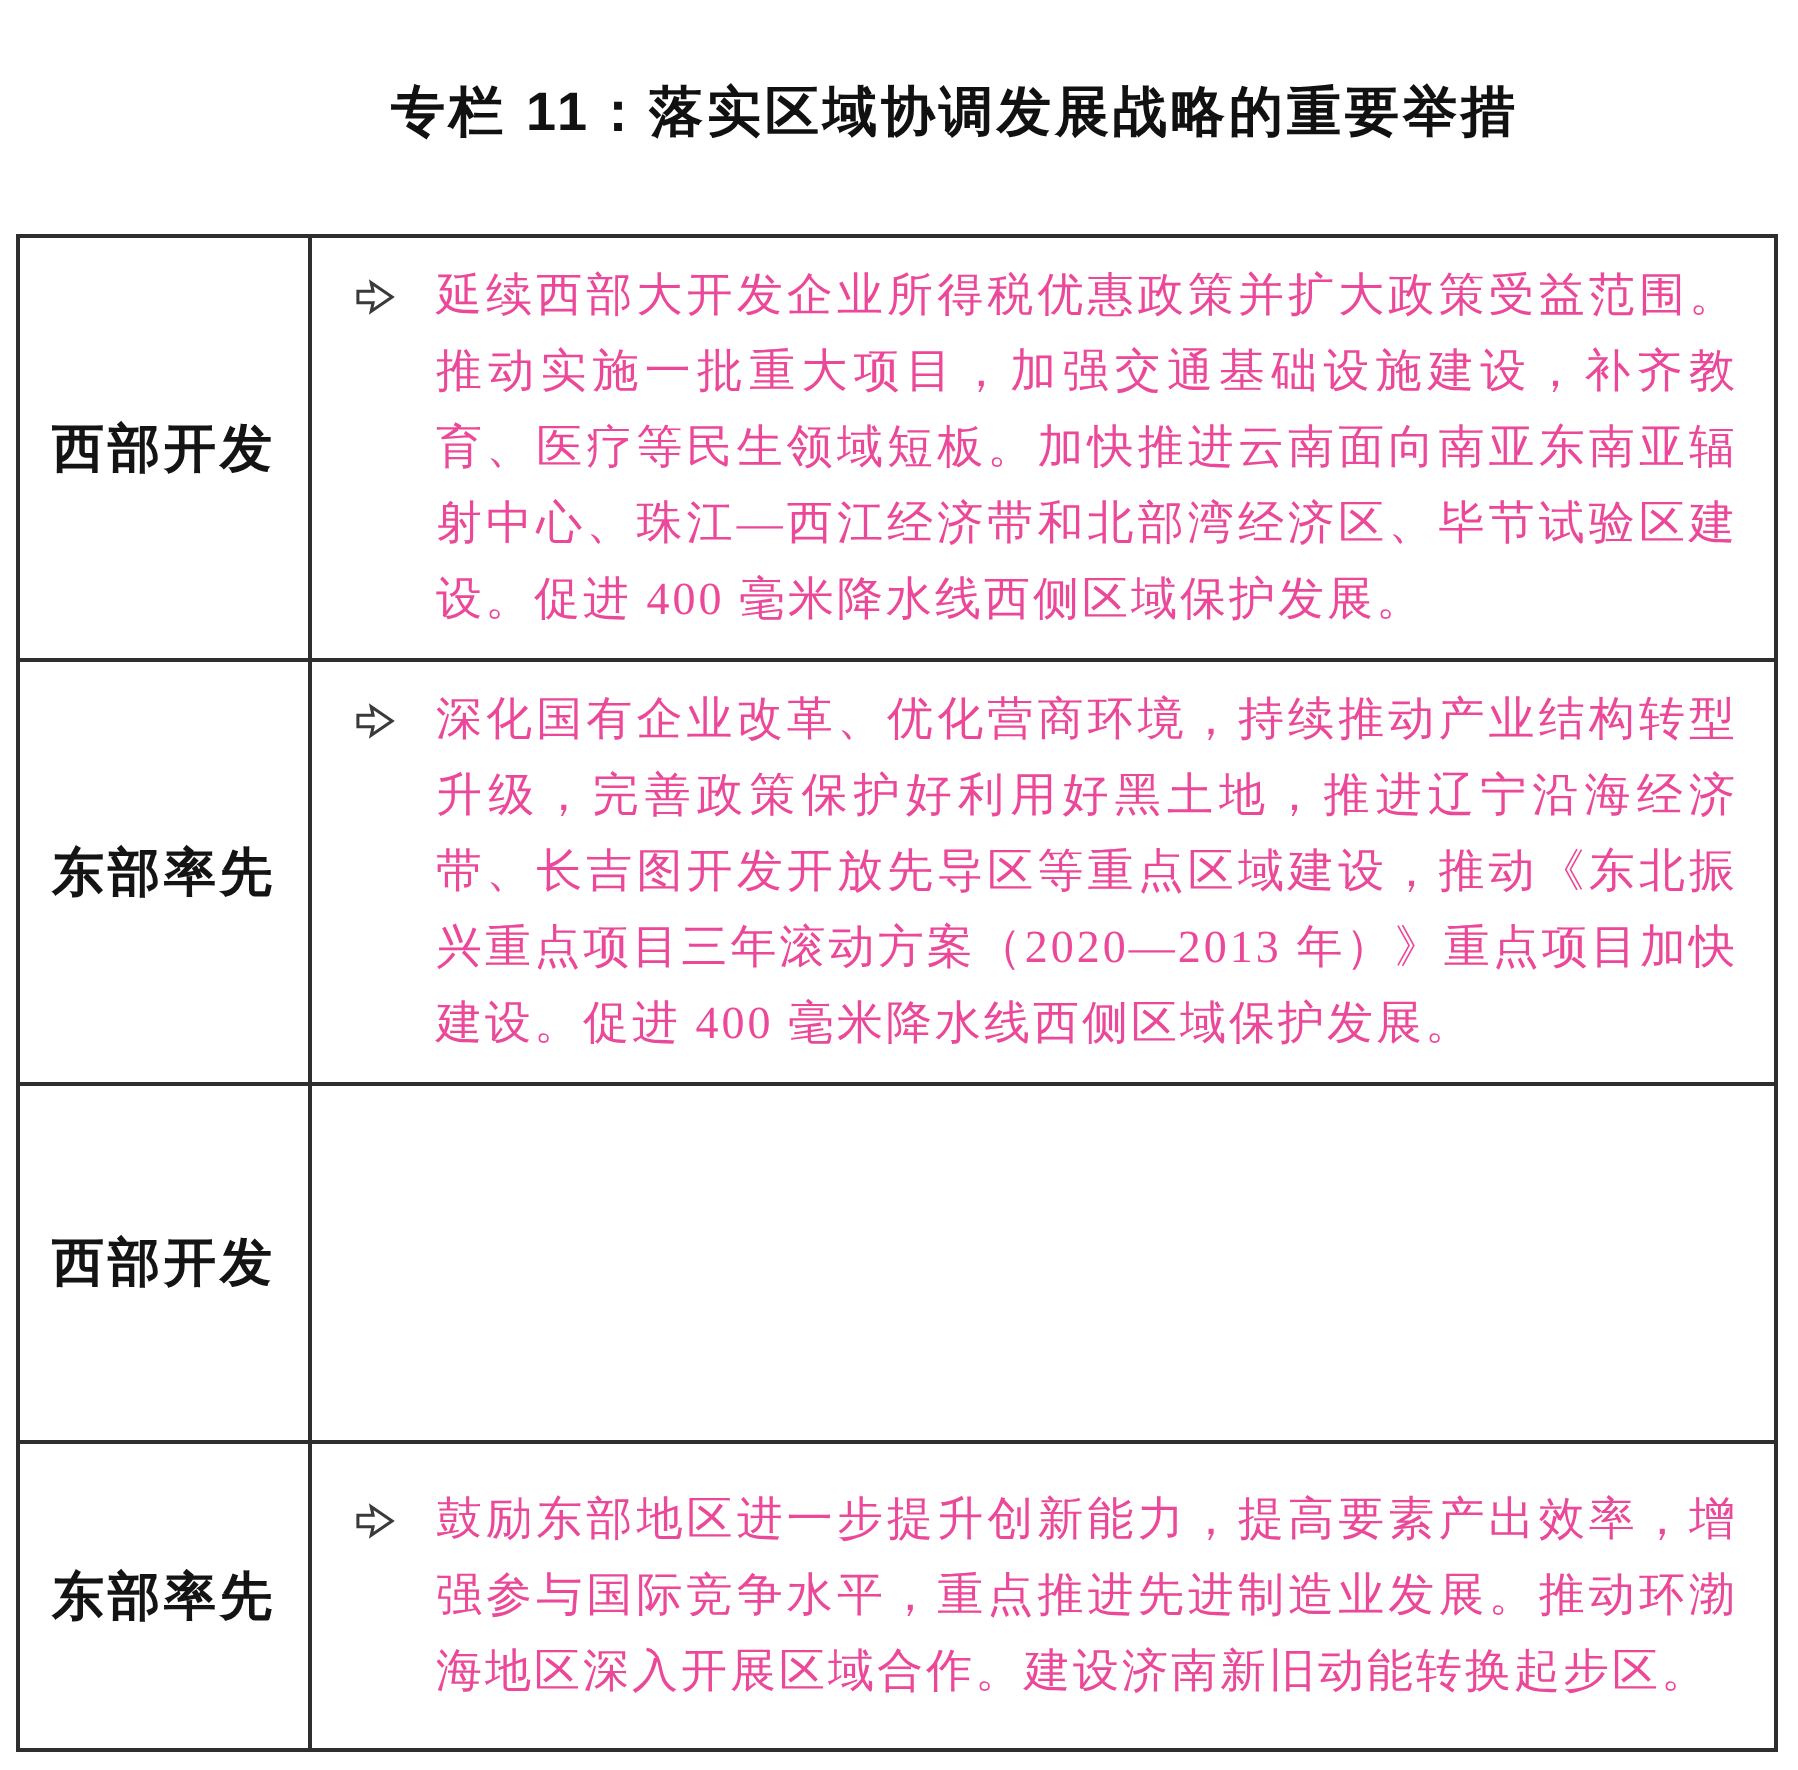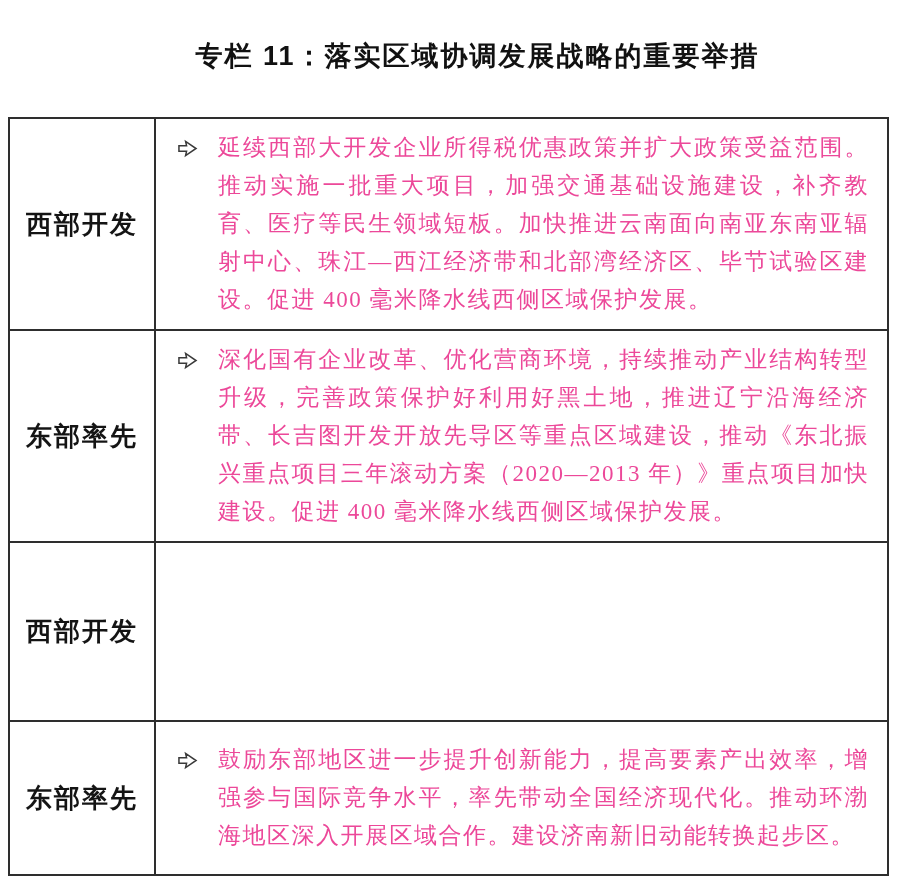--- a/index.html
+++ b/index.html
@@ -144,19 +144,19 @@
       <div class="label-cell">东部率先</div>
       <div class="content-cell">
         <div class="content-inner">
           <div class="bullet-cell">
             <span class="arrow-icon">
               <svg width="23" height="19" viewBox="0 0 24 20" xmlns="http://www.w3.org/2000/svg">
                 <path d="M3 7 L11 7 L10 2.5 L21 10 L10 17.5 L11 13 L3 13 Z" fill="none" stroke="#3a3a3a" stroke-width="1.6" stroke-linejoin="miter"></path>
               </svg>
             </span>
           </div>
-          <p class="content-text">鼓励东部地区进一步提升创新能力，提高要素产出效率，增强参与国际竞争水平，率先带动全国经济现代化。推动环渤海地区深入开展区域合作。建设济南新旧动能转换起步区。</p>
+          <p class="content-text">鼓励东部地区进一步提升创新能力，提高要素产出效率，增强参与国际竞争水平，重点推进先进制造业发展。推动环渤海地区深入开展区域合作。建设济南新旧动能转换起步区。</p>
         </div>
       </div>
     </div>
 
   </div>
 </div>
 
 </body></html>

